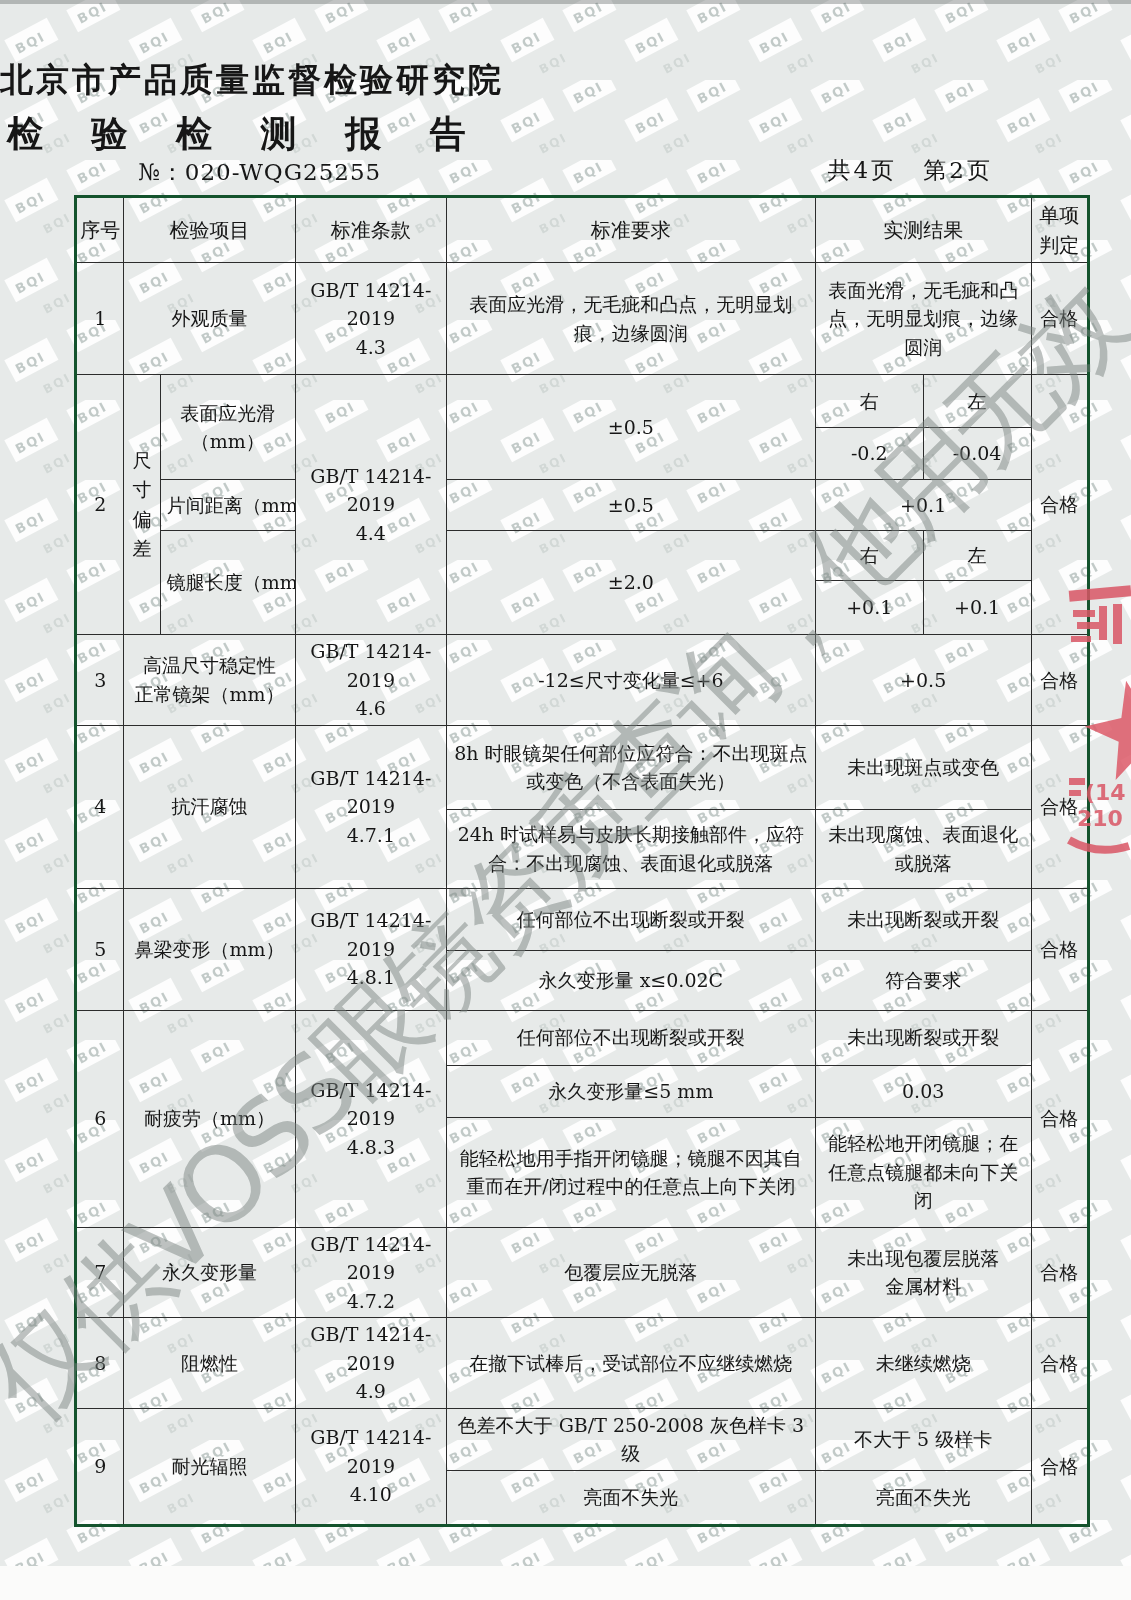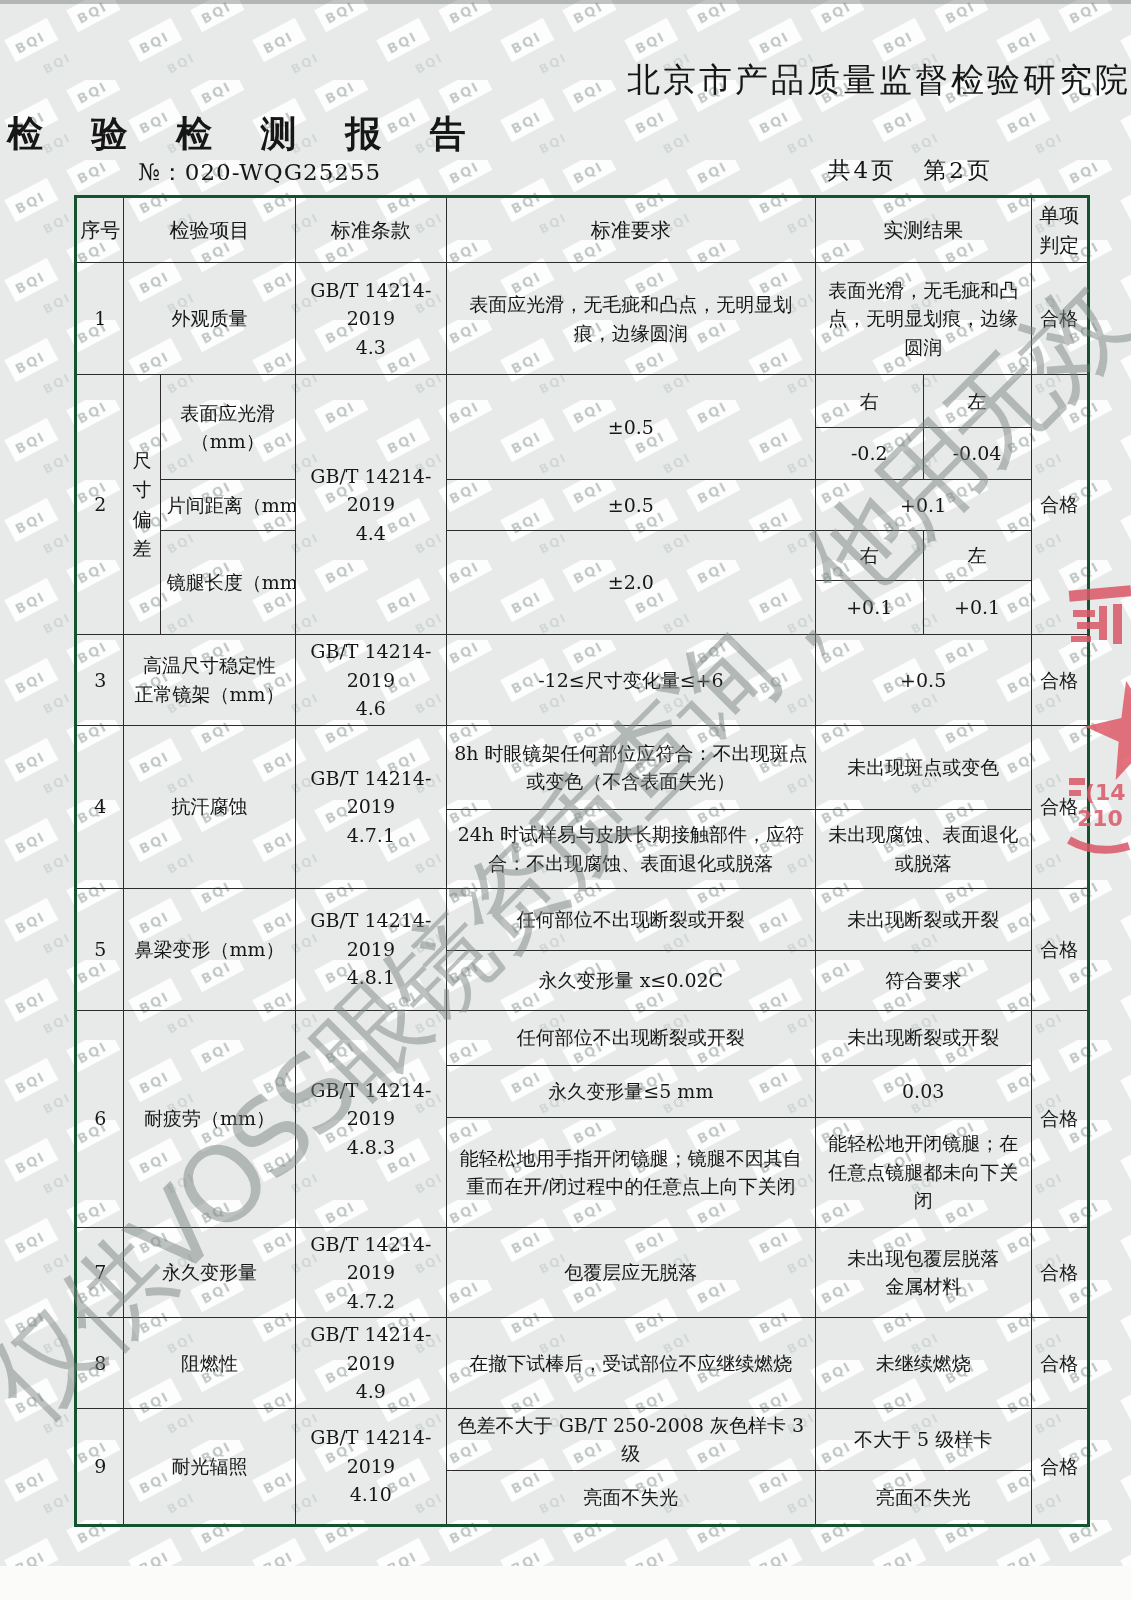--- a/index.html
+++ b/index.html
@@ -6,22 +6,22 @@
   body{
     width:1131px;height:1600px;position:relative;overflow:hidden;
     background:#e7eae9;color:#161616;
     font-family:"DejaVu Serif","Liberation Serif",serif;
   }
   
   .pattern-svg{position:absolute;left:0;top:0;z-index:0;pointer-events:none}
   .top-scan-edge{position:absolute;left:0;top:0;width:100%;height:4px;background:rgba(80,86,86,.35);z-index:4}
   .bottom-scan-edge{position:absolute;left:0;bottom:0;width:100%;height:34px;background:#fbfbfa;z-index:4}
   
-  .org-name{position:absolute;top:58px;left:0;width:100%;text-align:right;
-    font-size:33px;font-weight:normal;letter-spacing:3px;z-index:2}
+  .org-name{position:absolute;top:58px;left:0;width:100%;text-align:left;
+    font-size:33px;font-weight:bold;letter-spacing:3px;z-index:2}
   .report-title{position:absolute;top:110px;left:7px;width:100%;text-align:left;
     font-size:36px;font-weight:bold;letter-spacing:18px;z-index:2}
   .meta-no{position:absolute;left:138px;top:157px;font-size:23px;z-index:2;letter-spacing:1px}
   .meta-pages{position:absolute;right:138px;top:155px;font-size:23px;z-index:2;letter-spacing:3px}
   .meta-pages span{display:inline-block}
   .meta-pages .gap{margin-left:16px}
   
   table.report{position:absolute;left:74px;top:195px;width:1016px;z-index:2;
     border-collapse:collapse;table-layout:fixed;border:3px solid #14532d}
   .report td,.report th{border:1.6px solid #2c2c2c;padding:2px 6px;

